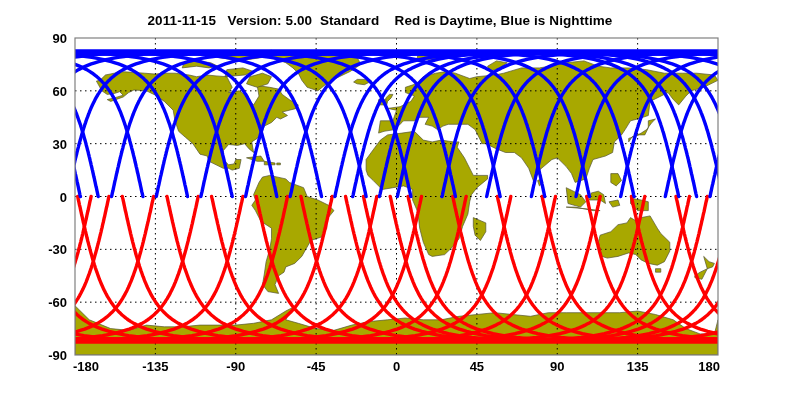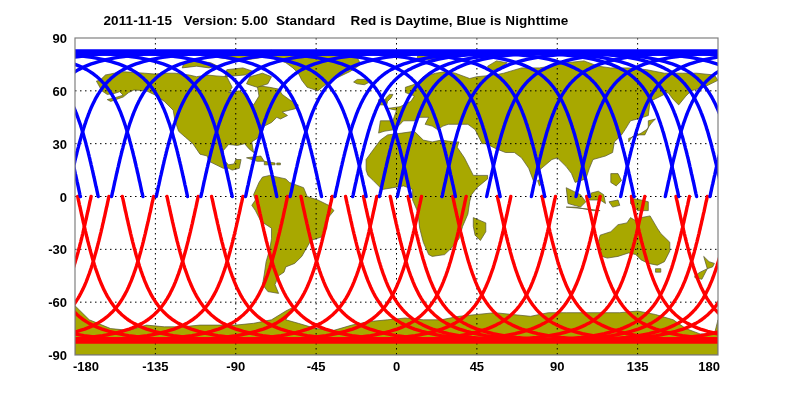--- a/index.html
+++ b/index.html
@@ -25,20 +25,21 @@
     left: 0;
     top: 13px;
     width: 672px;
     text-align: center;
     font-family: "Liberation Sans", sans-serif;
     font-size: 13.5px;
     font-weight: bold;
     color: #000000;
     letter-spacing: 0.1px;
     white-space: pre;
+    padding-left: 44px;
   }
   #chart-svg {
     position: absolute;
     left: 0;
     top: 0;
   }
   .tick-label {
     font-family: "Liberation Sans", sans-serif;
     font-size: 13px;
     font-weight: bold;

